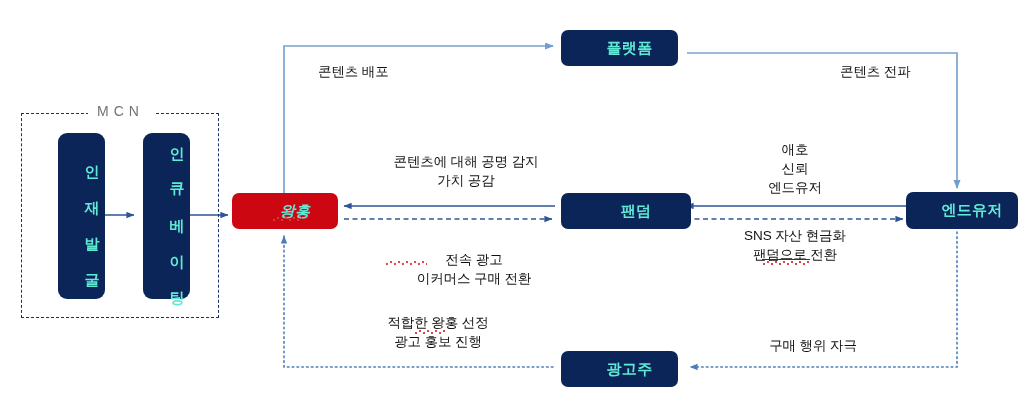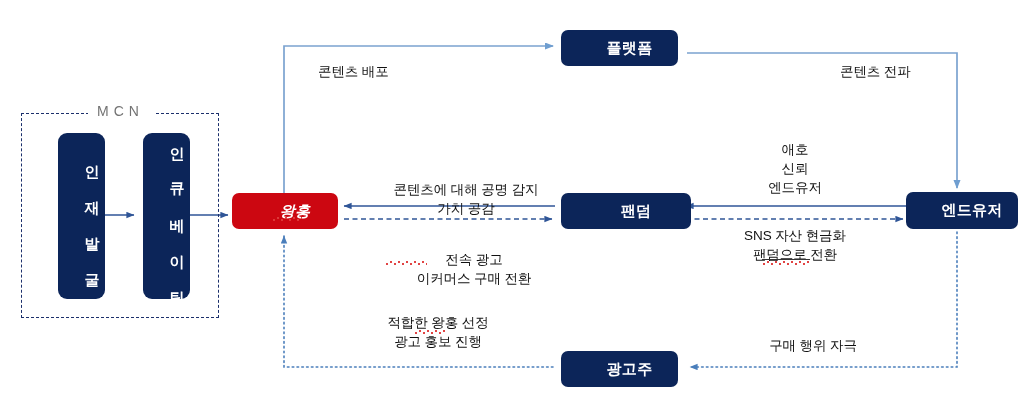--- a/index.html
+++ b/index.html
@@ -14,21 +14,21 @@
     background: #ffffff;
     font-family: "Liberation Sans", "DejaVu Sans", sans-serif;
     overflow: hidden;
   }
   .node {
     position: absolute;
     display: flex;
     align-items: center;
     justify-content: center;
     border-radius: 7px;
-    color: #ffffff;
+    color: #5eead4;
     font-size: 15px;
     font-weight: bold;
     letter-spacing: 0.3px;
     box-sizing: border-box;
     text-align: right;
     padding-left: 20px;
   }
   .node.navy { background: #0c2559; }
   .node.red  { background: #cc0711; font-style: italic; }
 
@@ -158,21 +158,21 @@
   <div class="node navy" style="left:561px; top:193px; width:130px; height:36px;">팬덤</div>
 
   <div class="node navy" style="left:906px; top:192px; width:112px; height:37px;">엔드유저</div>
 
   <div class="node navy" style="left:561px; top:351px; width:117px; height:36px;">광고주</div>
 
   <div class="edge-label" style="left:318px; top:62px;">콘텐츠 배포</div>
 
   <div class="edge-label" style="left:840px; top:62px;">콘텐츠 전파</div>
 
-  <div class="edge-label" style="left:366px; top:152px; width:200px;margin-top:28px;">콘텐츠에 대해 공명 감지
+  <div class="edge-label" style="left:366px; top:152px; width:200px;">콘텐츠에 대해 공명 감지
 가치 공감</div>
 
   <div class="edge-label" style="left:374px; top:226px; width:200px;margin-top:24px;">전속 광고
 이커머스 구매 전환</div>
 
   <div class="edge-label" style="left:710px; top:140px; width:170px;">애호
 신뢰
 엔드유저</div>
 
   <div class="edge-label" style="left:710px; top:226px; width:170px;">SNS 자산 현금화

